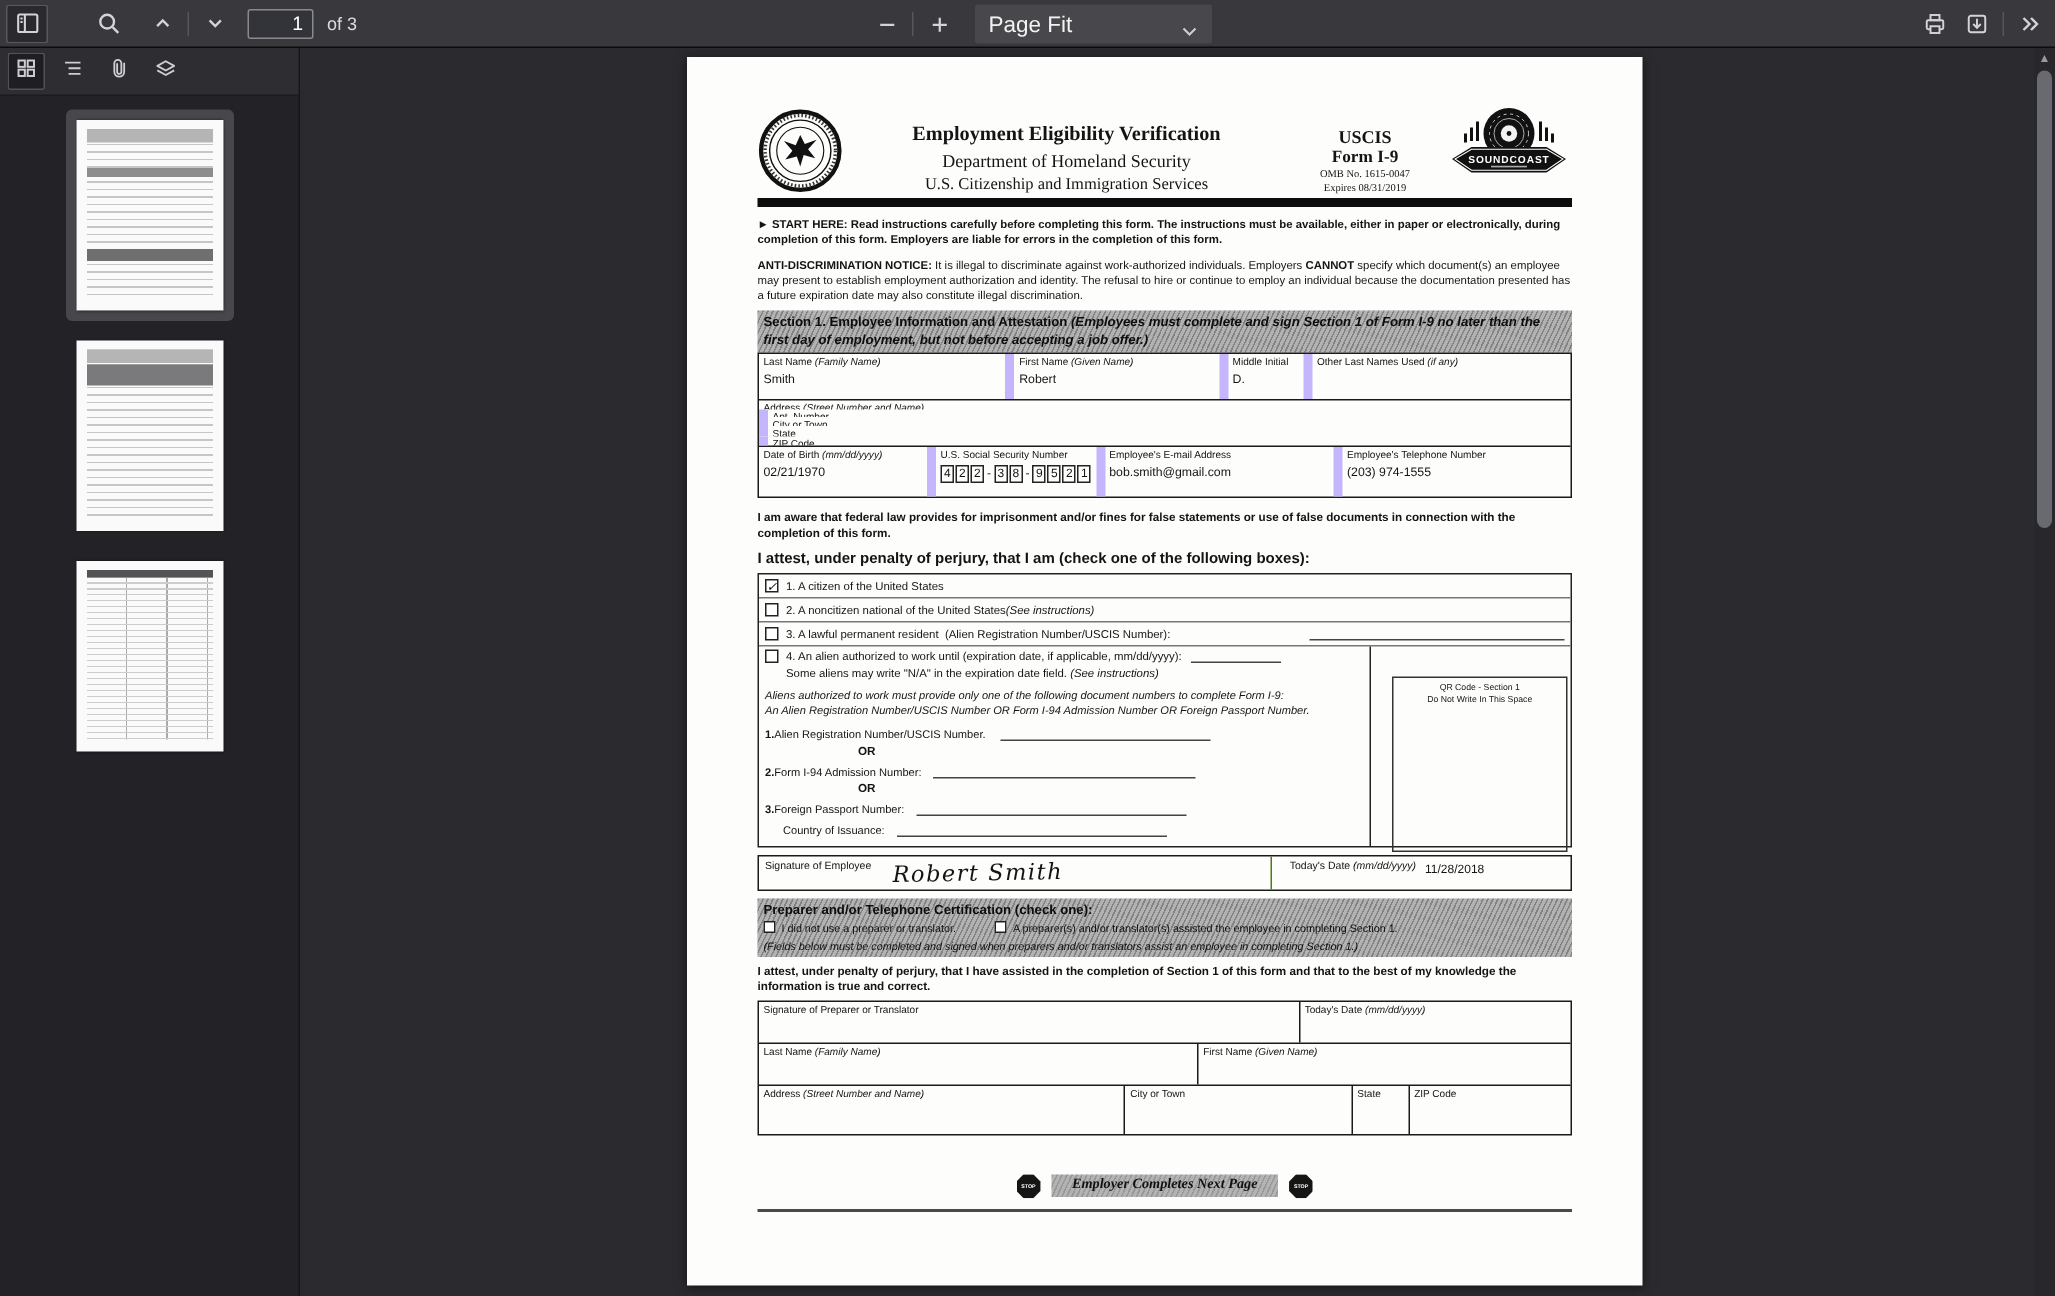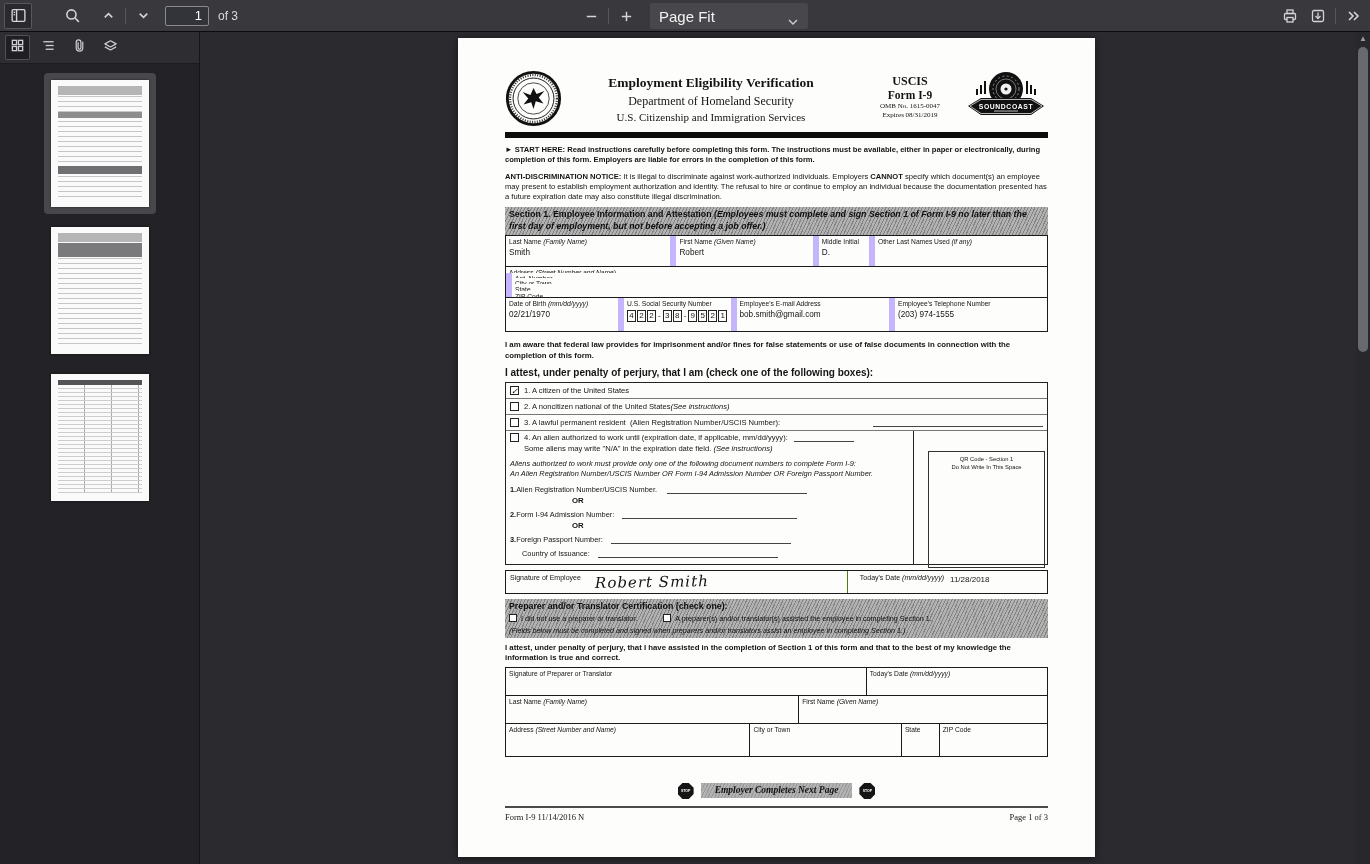--- a/index.html
+++ b/index.html
@@ -51,21 +51,21 @@
   .b-hd  { top:6px; height:9px; background:#b5b5b5; }
   .b2-top { top:16px; height:14px; background:#7a7a7c; }
   .b3-top { top:6px; height:5px; background:#545456; }
 
   
   .viewer { position:absolute; left:201px; top:32px; right:0; bottom:0; background:#2b2b2f; }
   .page { position:absolute; left:257px; top:6px; width:637px; height:819px; background:#fdfdfc;
           box-shadow:0 1px 7px rgba(0,0,0,.55); }
   .fc { position:absolute; inset:0; padding:30px 47px 0; color:#141414; }
 
-  .fhdr { display:flex; align-items:flex-start; }
+  .fhdr { display:flex; align-items:flex-end; }
   .seal { width:57px; height:57px; flex:none; margin-top:2px; }
   .fmid { flex:1; text-align:center; font-family:"Liberation Serif",serif; padding-top:7px; }
   .ft1 { font-size:13.5px; font-weight:bold; }
   .ft2 { font-size:12px; font-weight:normal; margin-top:3px; }
   .ft3 { font-size:11px; margin-top:2px; }
   .fusc { width:100px; flex:none; text-align:center; font-family:"Liberation Serif",serif; padding-top:6px; }
   .fu1 { font-size:12px; font-weight:bold; }
   .fu2 { font-size:11.5px; font-weight:bold; }
   .fu3,.fu4 { font-size:7px; margin-top:1px; }
   .flogo { width:86px; height:61px; flex:none; margin-left:2px; }
@@ -515,21 +515,21 @@
             <span class="siglbl">Signature of Employee</span>
             <span class="script">Robert Smith</span>
           </div>
           <div class="sigr">
             <span class="siglbl"><span>Today's Date </span><span class="it">(mm/dd/yyyy)</span></span>
             <span class="dateval">11/28/2018</span>
           </div>
         </div>
 
         <div class="graybar">
-          <div class="pb1">Preparer and/or Translator Certification (check one):</div>
+          <div class="pb1">Preparer and/or Telephone Certification (check one):</div>
           <div class="pbops">
             <span class="pbx"></span>
             <span>I did not use a preparer or translator.</span>
             <span class="pbx opt2"></span>
             <span>A preparer(s) and/or translator(s) assisted the employee in completing Section 1.</span>
           </div>
           <div class="pbnote">(Fields below must be completed and signed when preparers and/or translators assist an employee in completing Section 1.)</div>
         </div>
 
         <div class="attp3">I attest, under penalty of perjury, that I have assisted in the completion of Section 1 of this form and that to the best of my knowledge the information is true and correct.</div>
@@ -571,24 +571,20 @@
           <div class="oct">
               <span>STOP</span>
             </div>
           <div class="stoptxt">Employer Completes Next Page</div>
           <div class="oct">
               <span>STOP</span>
             </div>
         </div>
 
         <div class="frule"></div>
-        <div class="ffoot">
-          <span>Form I-9  11/14/2016 N</span>
-          <span>Page 1 of 3</span>
-        </div>
 
       </div>
     </div>
   </div>
 
   <div class="scrollbar">
     <div class="scr-up">▲</div>
     <div class="scr-thumb"></div>
   </div>
 

